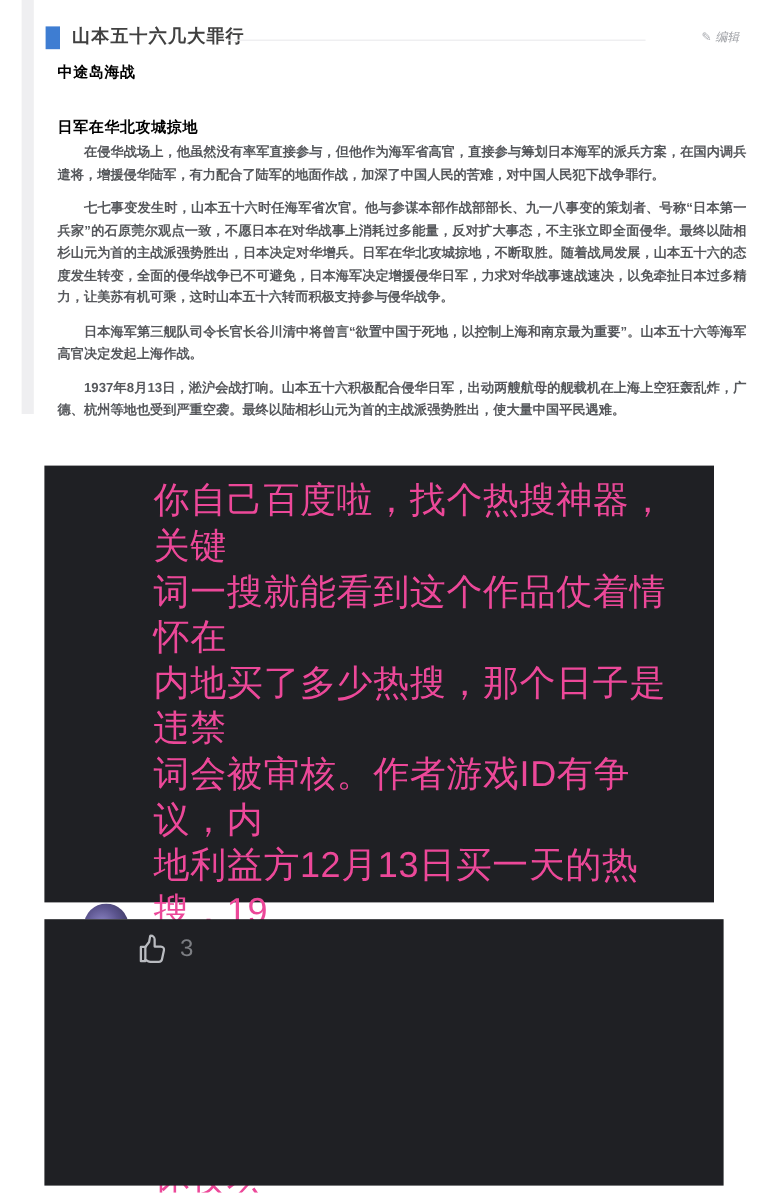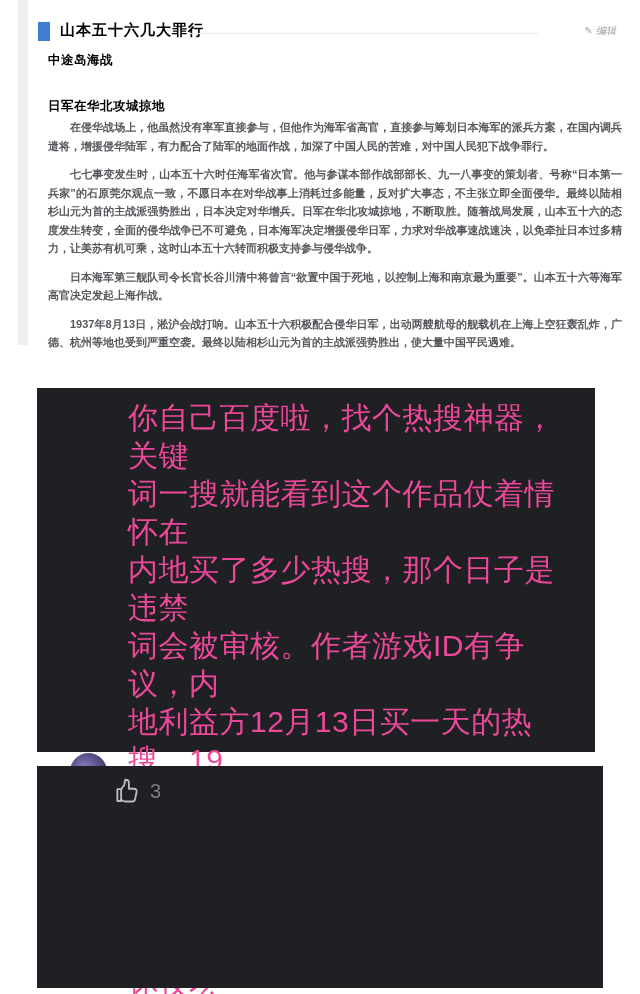--- a/index.html
+++ b/index.html
@@ -5,21 +5,21 @@
   html,body{margin:0;padding:0;background:#ffffff;}
   #page{
     position:relative;width:640px;height:994px;background:#ffffff;overflow:hidden;
     font-family:"Liberation Sans","DejaVu Sans",sans-serif;
   }
   
   .doc-edge-strip{position:absolute;left:18px;top:0;width:10px;height:345px;background:#efeff1;border-right:1px solid #e4e4e7;}
   .doc{position:absolute;left:28px;top:0;right:0;height:356px;background:#ffffff;}
   .doc-title-row{position:absolute;top:21px;left:10px;right:24px;height:22px;}
   .title-marker{position:absolute;left:0;top:1px;width:12px;height:19px;background:#3e7dd2;}
-  .doc-title{position:absolute;left:22px;top:0;font-size:15px;font-weight:bold;color:#000000;letter-spacing:1px;white-space:nowrap;}
+  .doc-title{position:absolute;left:22px;top:0;font-size:15px;font-weight:bold;color:#404040;letter-spacing:1px;white-space:nowrap;}
   .title-divider{position:absolute;left:152px;right:78px;top:12px;height:1px;background:#ececee;}
   .edit-link{position:absolute;right:0;top:3px;font-size:10px;color:#9b9da2;cursor:pointer;white-space:nowrap;font-style:italic;}
   .edit-link .pencil{font-size:10px;margin-right:3px;color:#a7a9ae;}
   .doc-h2{position:absolute;left:20px;font-size:12.5px;font-weight:bold;color:#000000;letter-spacing:0.5px;white-space:nowrap;}
   .doc-h2.first{top:52px;}
   .doc-h2.second{top:98px;}
   .doc-p-single{position:absolute;left:20px;top:73px;width:572px;font-size:11px;line-height:18px;color:#56585c;text-indent:2em;}
   .doc-paras{position:absolute;left:20px;top:118px;width:574px;}
   .doc-paras p{margin:0 0 10px 0;font-size:11px;line-height:18.5px;color:#56585c;text-indent:2em;text-align:justify;font-weight:bold;}
   

